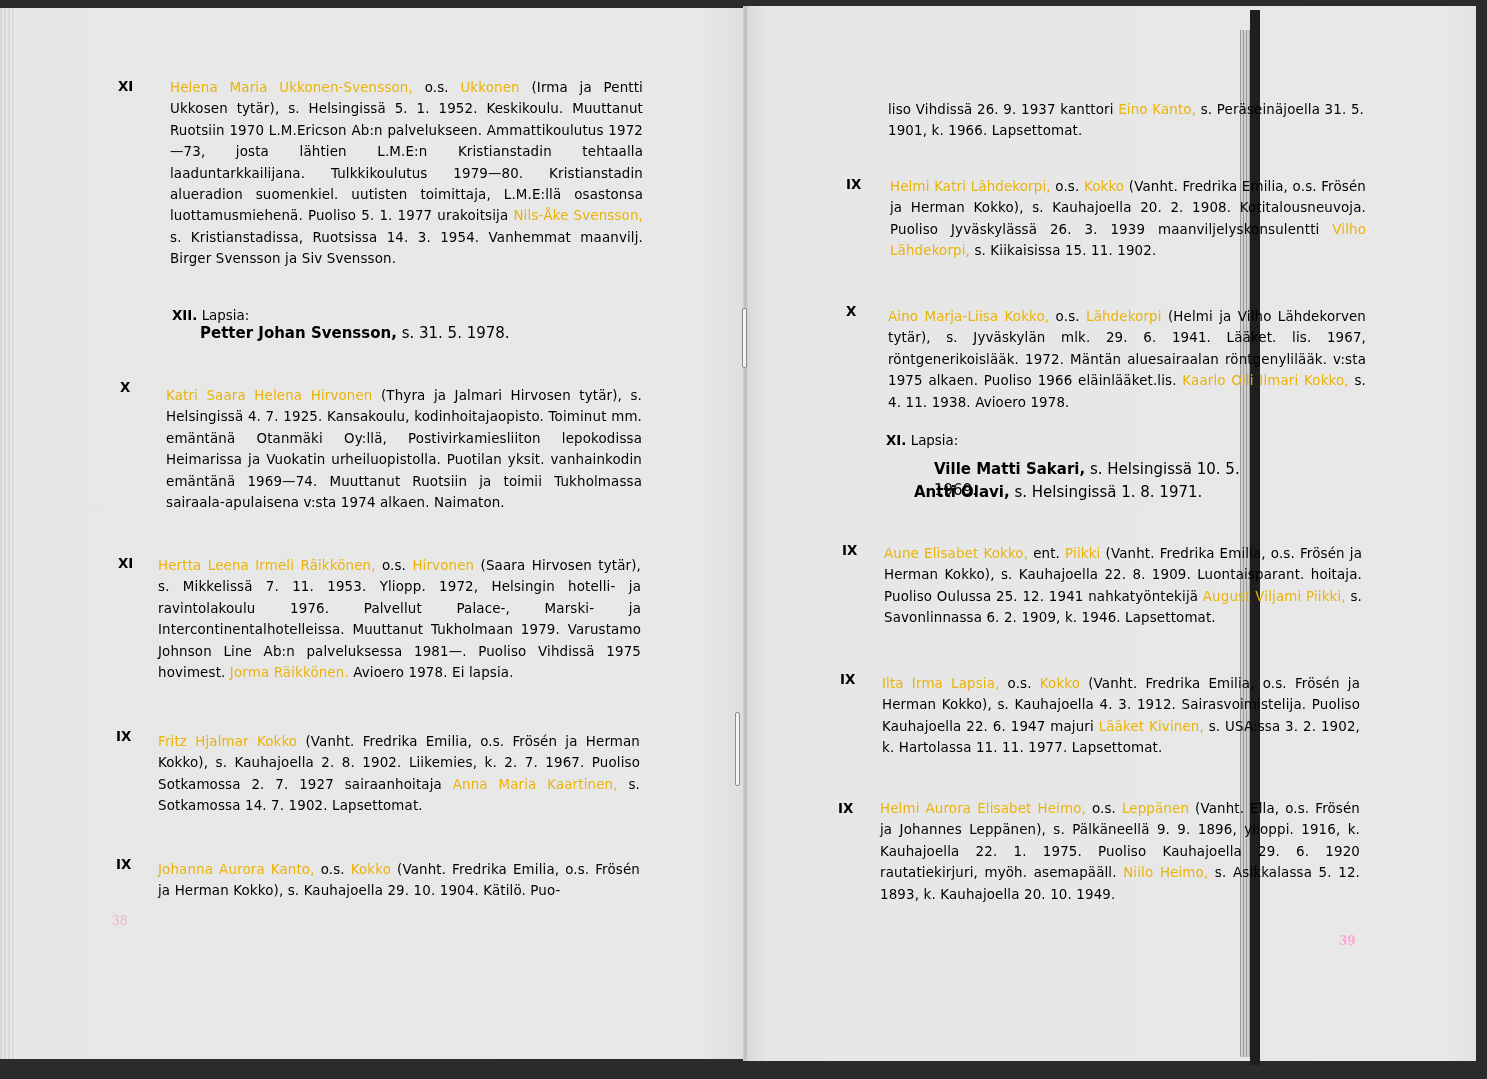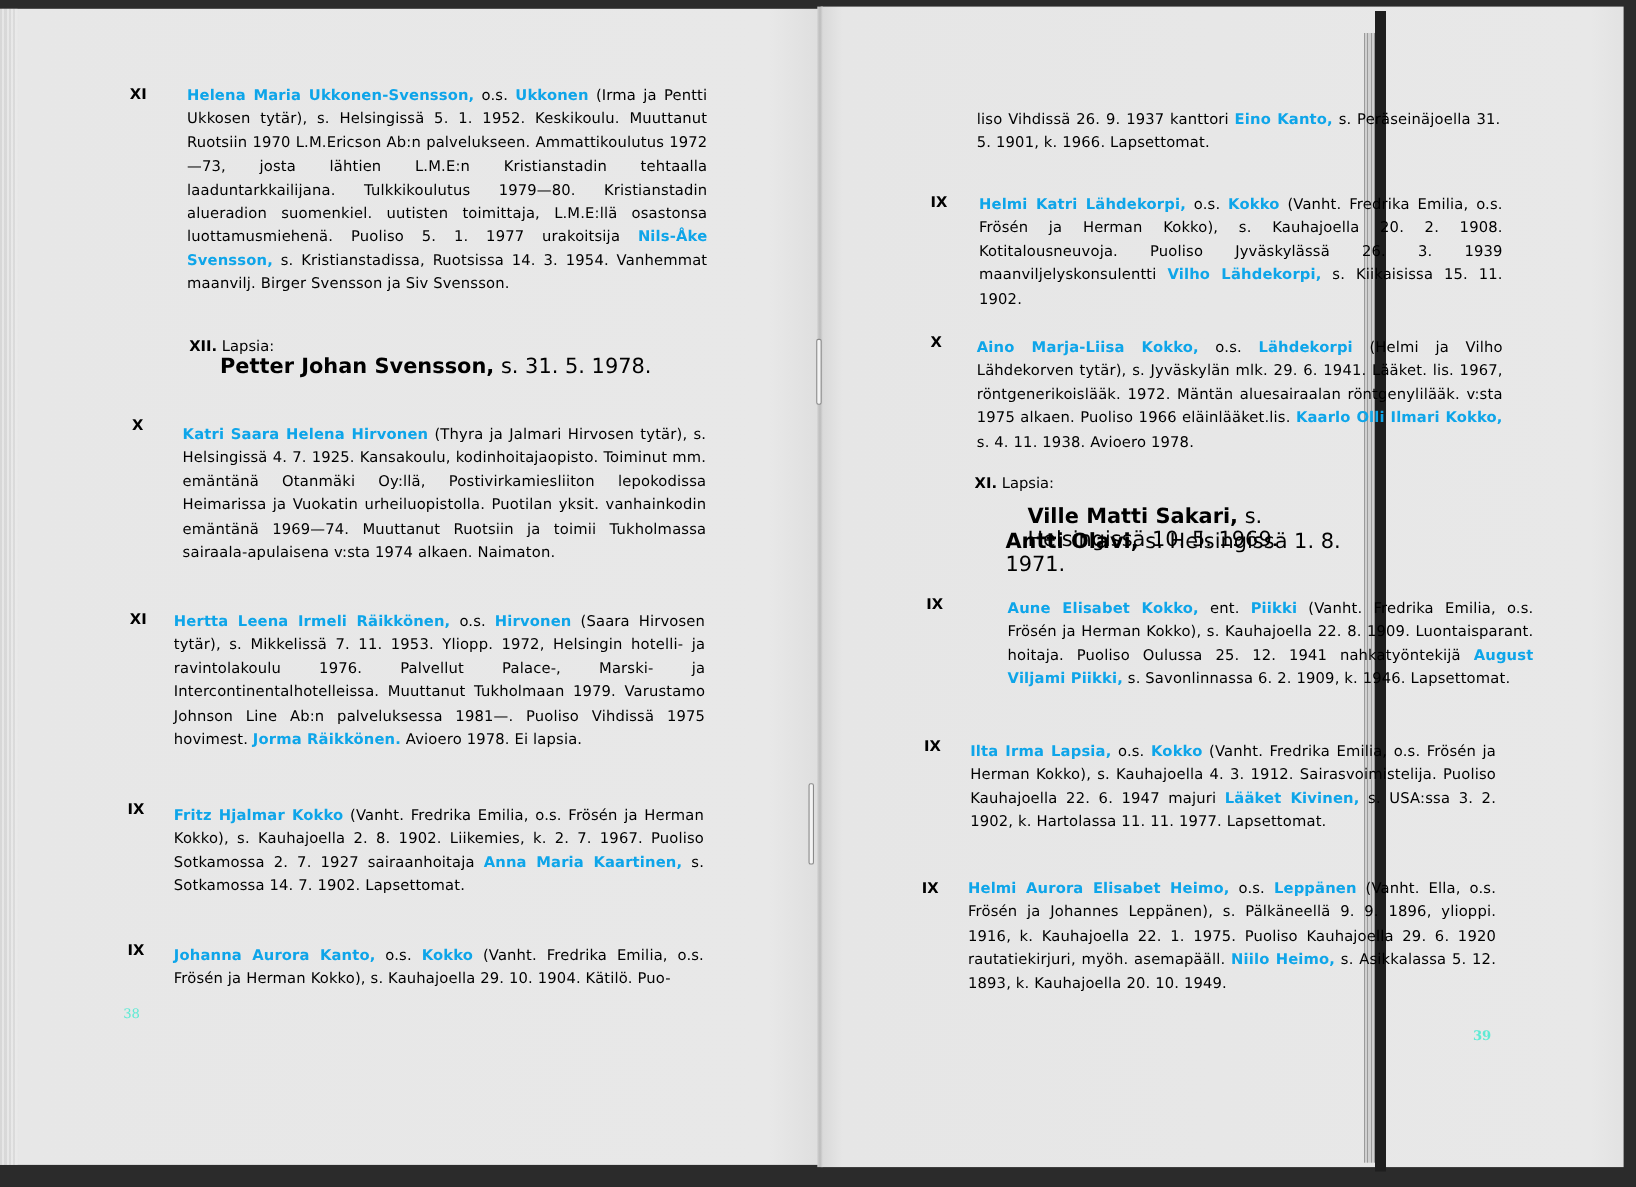--- a/index.html
+++ b/index.html
@@ -43,27 +43,27 @@
     position: absolute; width: 3px; border: 1px solid #8a8a8a; border-radius: 2px;
     background: #f4f4f4;
   }
   .entry {
     position: absolute; font-size: 13.4px; line-height: 21.4px; letter-spacing: 0.15px;
   }
   .gen {
     position: absolute; font-weight: bold; font-size: 13.4px; line-height: 21.4px;
   }
   .text { text-align: justify; }
-  .text b { font-weight: bold; color: #0ea5e9; }
+  .text b { font-weight: normal; color: #eab308; }
   .lapsia-head { position: absolute; font-size: 13.4px; line-height: 21.4px; }
   .lapsia-head b { font-weight: bold; }
-  .child { position: absolute; font-size: 19px; line-height: 21.4px; }
+  .child { position: absolute; font-size: 15px; line-height: 21.4px; }
   .child b { font-weight: bold; }
   .pagenum {
-    position: absolute; font-family: "DejaVu Serif", serif; font-size: 12px; color: #5eead4;
+    position: absolute; font-family: "DejaVu Serif", serif; font-size: 12px; color: #f9a8d4;
   }
 </style>
 </head>
 <body>
 
 <div class="book">
   <div class="page left"></div>
   <div class="left-edges"></div>
   <div class="page right"></div>
   <div class="right-edges"></div>
@@ -112,21 +112,21 @@
       <span>Lapsia:</span>
     </div>
     <div class="child" style="left:914px; top:459px;margin-left:20px;">
       <b>Ville Matti Sakari,</b><span> s. Helsingissä 10. 5. 1969.</span>
     </div>
     <div class="child" style="left:914px; top:482px;">
       <b>Antti Olavi,</b><span> s. Helsingissä 1. 8. 1971.</span>
     </div>
 
     <div class="gen" style="left:842px; top:540px;">IX</div>
-    <div class="entry text" style="left:884px; top:543px; width:478px;margin-left:32px;"><b>Aune Elisabet Kokko,</b><span> ent. </span><b>Piikki</b><span> (Vanht. Fredrika Emilia, o.s. Frösén ja Herman Kokko), s. Kauhajoella 22. 8. 1909. Luontaisparant. hoitaja. Puoliso Oulussa 25. 12. 1941 nahkatyöntekijä </span><b>August Viljami Piikki,</b><span> s. Savonlinnassa 6. 2. 1909, k. 1946. Lapsettomat.</span></div>
+    <div class="entry text" style="left:884px; top:543px; width:478px;"><b>Aune Elisabet Kokko,</b><span> ent. </span><b>Piikki</b><span> (Vanht. Fredrika Emilia, o.s. Frösén ja Herman Kokko), s. Kauhajoella 22. 8. 1909. Luontaisparant. hoitaja. Puoliso Oulussa 25. 12. 1941 nahkatyöntekijä </span><b>August Viljami Piikki,</b><span> s. Savonlinnassa 6. 2. 1909, k. 1946. Lapsettomat.</span></div>
 
     <div class="gen" style="left:840px; top:669px;">IX</div>
     <div class="entry text" style="left:882px; top:673px; width:478px;"><b>Ilta Irma Lapsia,</b><span> o.s. </span><b>Kokko</b><span> (Vanht. Fredrika Emilia, o.s. Frösén ja Herman Kokko), s. Kauhajoella 4. 3. 1912. Sairasvoimistelija. Puoliso Kauhajoella 22. 6. 1947 majuri </span><b>Lääket Kivinen,</b><span> s. USA:ssa 3. 2. 1902, k. Hartolassa 11. 11. 1977. Lapsettomat.</span></div>
 
     <div class="gen" style="left:838px; top:798px;">IX</div>
     <div class="entry text" style="left:880px; top:798px; width:480px;"><b>Helmi Aurora Elisabet Heimo,</b><span> o.s. </span><b>Leppänen</b><span> (Vanht. Ella, o.s. Frösén ja Johannes Leppänen), s. Pälkäneellä 9. 9. 1896, ylioppi. 1916, k. Kauhajoella 22. 1. 1975. Puoliso Kauhajoella 29. 6. 1920 rautatiekirjuri, myöh. asemapääll. </span><b>Niilo Heimo,</b><span> s. Asikkalassa 5. 12. 1893, k. Kauhajoella 20. 10. 1949.</span></div>
 
     <div class="pagenum" style="left:1339px; top:934px;font-weight:bold;">39</div>
   </div>
 </div>

